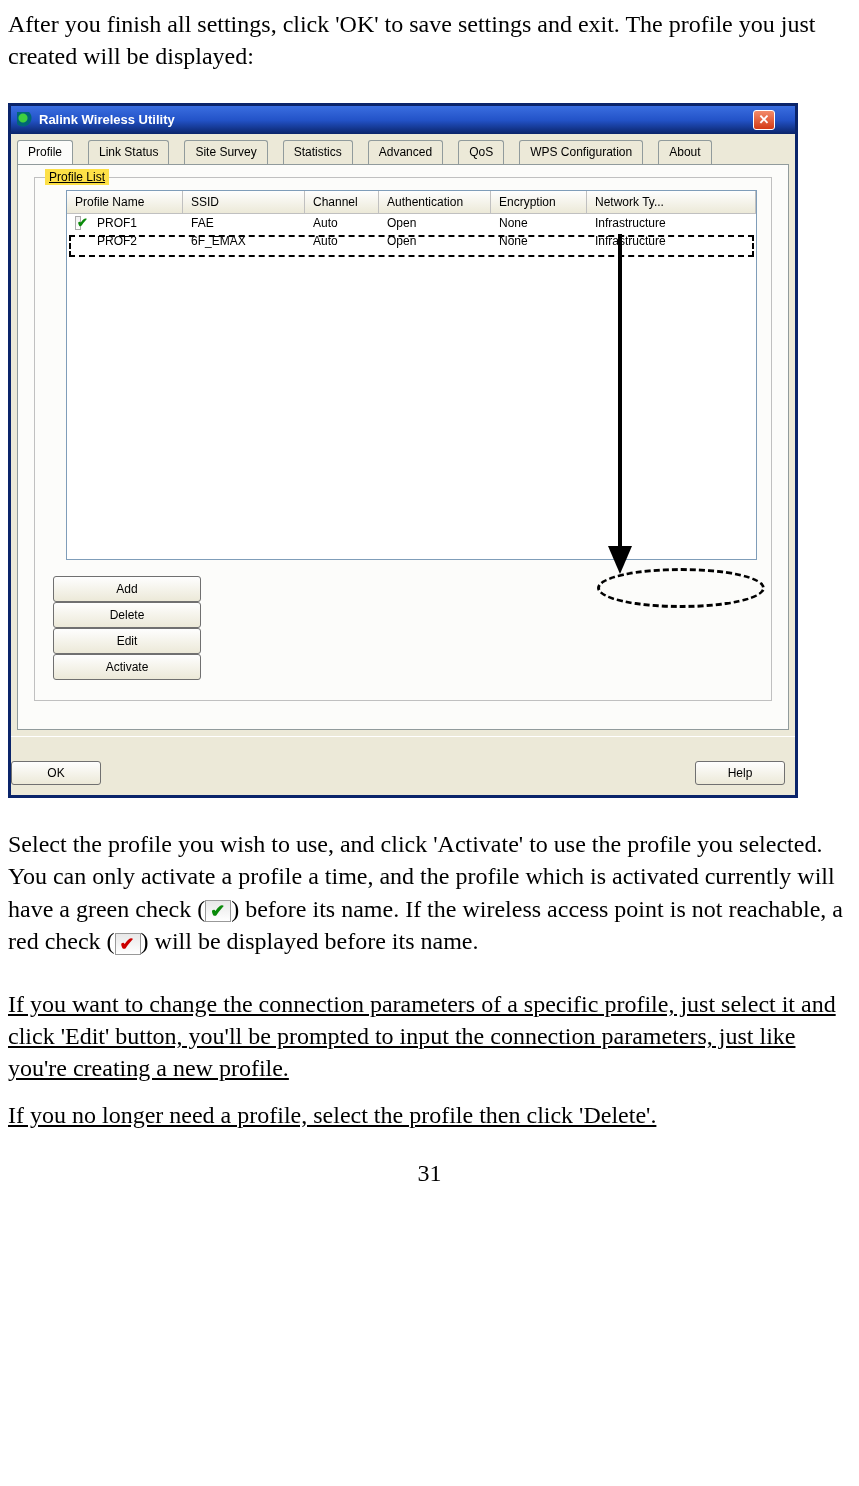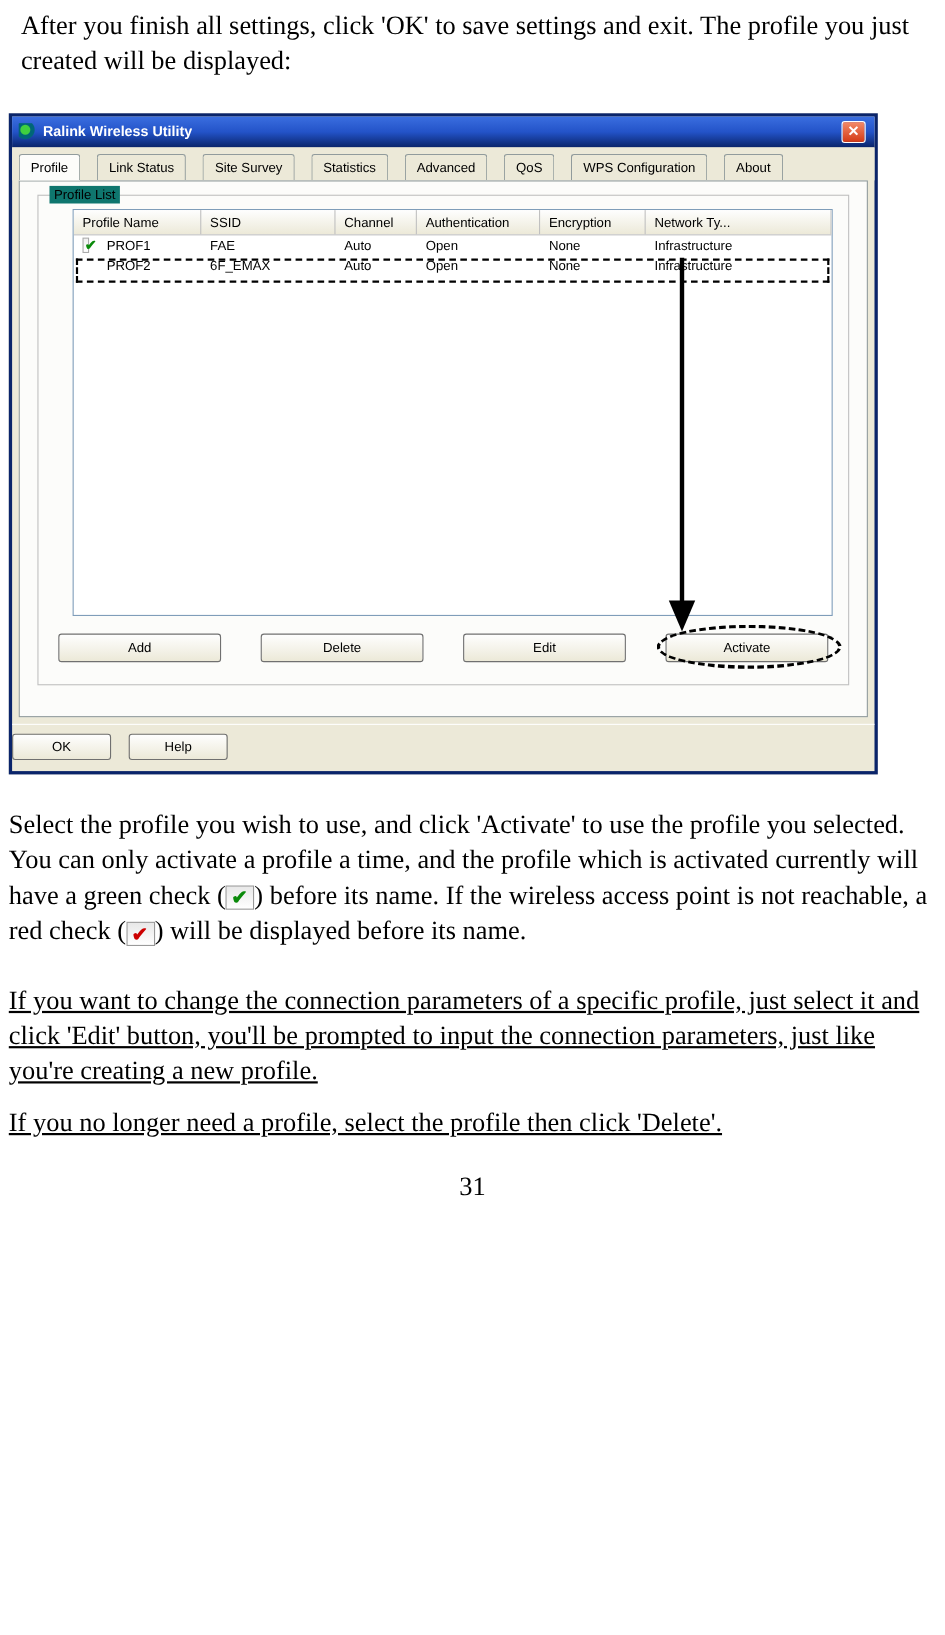--- a/index.html
+++ b/index.html
@@ -6,21 +6,21 @@
   body {
     margin: 0;
     padding: 8px 8px 20px 8px;
     font-family: "Times New Roman", Times, serif;
     font-size: 24px;
     line-height: 1.35;
     color: #000;
     background: #fff;
     width: 859px;
   }
-  .intro { margin: 0 0 30px 11px; }
+  .intro { margin: 0 0 30px 0; }
   .after-intro { margin: 30px 0 30px 0; }
   .para { margin: 14px 0; text-decoration: underline; }
   .page-num { text-align: center; font-size: 24px; margin-top: 26px; }
   .inline-icon {
     display: inline-block;
     width: 26px; height: 22px;
     background: linear-gradient(#e8e8e8,#ffffff);
     border: 1px solid #999;
     vertical-align: middle;
     position: relative;
@@ -43,21 +43,21 @@
     background: #ECE9D8;
     font-family: Tahoma, Arial, sans-serif;
     font-size: 12px;
     margin: 0 0 10px 0;
   }
   .titlebar {
     height: 28px;
     background: linear-gradient(to bottom,#3a6ee0 0%,#2353c8 50%,#0A246A 100%);
     display: flex; align-items: center;
     color: #fff; font-weight: bold;
-    padding: 0 8px 0 6px;
+    padding: 0 20px 0 6px;
     font-size: 13px;
   }
   .titlebar .icon-app {
     width: 16px; height: 16px;
     background: radial-gradient(circle at 6px 6px,#3fd03f 0 4px,#067 5px 8px,transparent 9px);
     margin-right: 6px;
   }
   .titlebar .title-text { flex: 1; }
   .close-btn {
     width: 22px; height: 20px;
@@ -100,23 +100,24 @@
     position: relative;
   }
   .groupbox {
     border: 1px solid #C0C0C0;
     padding: 12px 14px 20px 14px;
     position: relative;
   }
   .groupbox-label {
     position: absolute;
     top: -9px; left: 10px;
-    background: #0f766e;
+    background: #fde047;
     padding: 0 4px;
     font-size: 12px;
+    text-decoration: underline;
   }
   .listview {
     border: 1px solid #7F9DB9;
     background: #fff;
     height: 370px;
     position: relative;
     overflow: hidden;
     margin-left: 17px;
   }
   .lv-header {
@@ -184,23 +185,23 @@
     cursor: pointer;
   }
   .activate-oval {
     position: absolute;
     border: 3px dashed #000;
     border-radius: 50%/50%;
     pointer-events: none;
   }
   .dialog-btns {
     display: flex;
-    justify-content: flex-start;
+    justify-content: space-between;
     gap: 16px;
-    padding: 8px 10px 10px 0;
+    padding: 24px 10px 10px 0;
     border-top: 1px solid #fff;
   }
   .dialog-btns .win-btn { width: 90px; height: 24px; }
 </style>
 </head>
 <body>
 
 <p class="intro">After you finish all settings, click 'OK' to save settings and exit. The profile you just created will be displayed:</p>
 
 <div class="window">
@@ -257,21 +258,21 @@
           </div>
           <div class="highlight-box highlight-row1"></div>
         </div>
       </div>
 
       <svg class="arrow-svg" style="top:56px; left:555px;" width="60" height="350">
         <line x1="30" y1="0" x2="30" y2="320" stroke="#000" stroke-width="4"></line>
         <polygon points="30,340 18,312 42,312" fill="#000"></polygon>
       </svg>
 
-      <div class="btn-row" style="position:relative;">
+      <div class="btn-row" style="position:relative;flex-direction:column;">
         <button class="win-btn">Add</button>
         <button class="win-btn">Delete</button>
         <button class="win-btn">Edit</button>
         <button class="win-btn">Activate</button>
         <div class="activate-oval" style="right:-8px; top:-8px; width:168px; height:40px;"></div>
       </div>
     </div>
   </div>
 
   <div class="dialog-btns">

